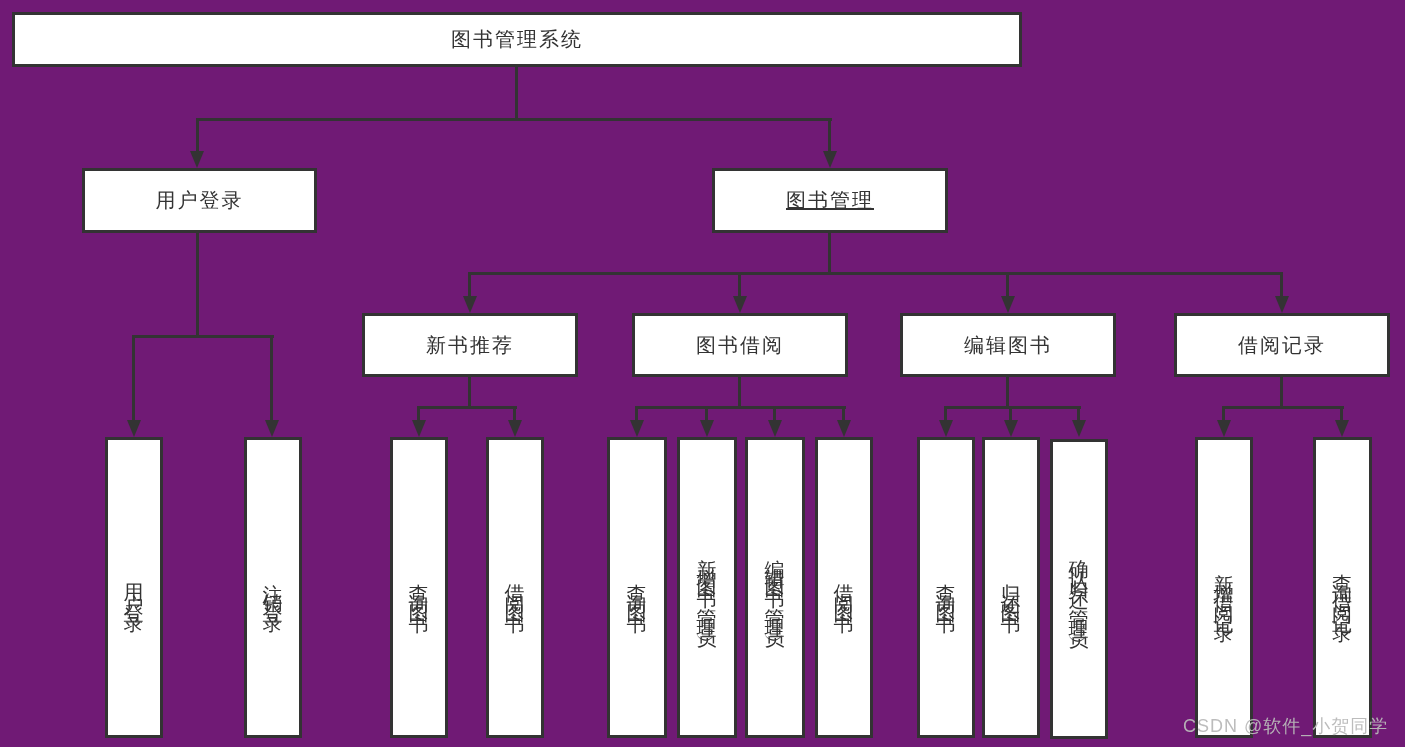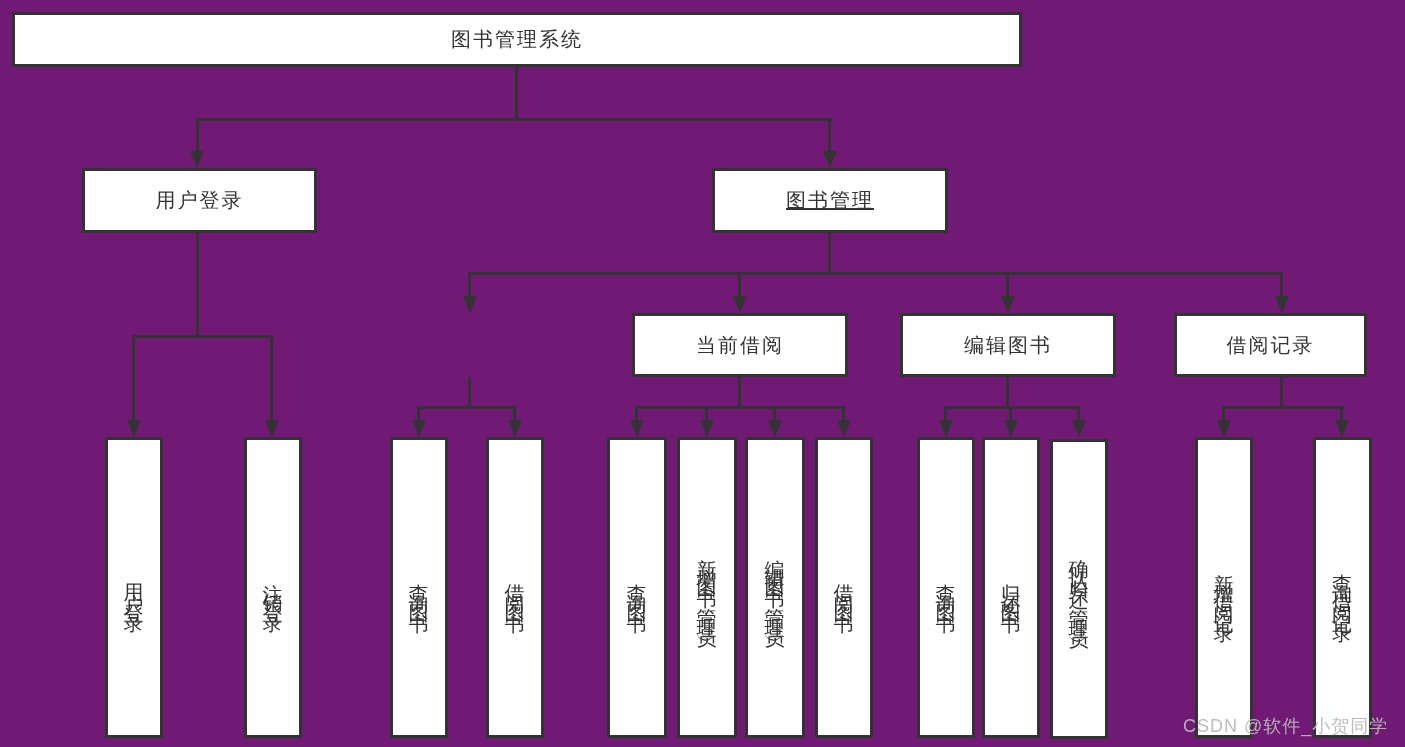--- a/index.html
+++ b/index.html
@@ -56,23 +56,24 @@
   <div class="hline" style="left:469px;top:272px;width:814px;"></div>
   <div class="vline" style="left:468px;top:272px;height:28px;"></div>
   <div class="ah" style="left:463px;top:296px;"></div>
   <div class="vline" style="left:738px;top:272px;height:28px;"></div>
   <div class="ah" style="left:733px;top:296px;"></div>
   <div class="vline" style="left:1006px;top:272px;height:28px;"></div>
   <div class="ah" style="left:1001px;top:296px;"></div>
   <div class="vline" style="left:1280px;top:272px;height:28px;"></div>
   <div class="ah" style="left:1275px;top:296px;"></div>
 
-  <div class="box" style="left:632px;top:313px;width:216px;height:64px;">当前借阅</div>
+  <div class="box" style="left:362px;top:313px;width:216px;height:64px;">新书推荐</div>
+  <div class="box" style="left:632px;top:313px;width:216px;height:64px;">图书借阅</div>
   <div class="box" style="left:900px;top:313px;width:216px;height:64px;">编辑图书</div>
-  <div class="box" style="left:1174px;top:313px;width:193px;height:64px;">借阅记录</div>
+  <div class="box" style="left:1174px;top:313px;width:216px;height:64px;">借阅记录</div>
 
   <div class="vline" style="left:468px;top:377px;height:31px;"></div>
   <div class="hline" style="left:418px;top:406px;width:99px;"></div>
   <div class="vline" style="left:417px;top:406px;height:18px;"></div>
   <div class="ah" style="left:412px;top:420px;"></div>
   <div class="vline" style="left:513px;top:406px;height:18px;"></div>
   <div class="ah" style="left:508px;top:420px;"></div>
 
   <div class="vline" style="left:738px;top:377px;height:31px;"></div>
   <div class="hline" style="left:636px;top:406px;width:210px;"></div>

